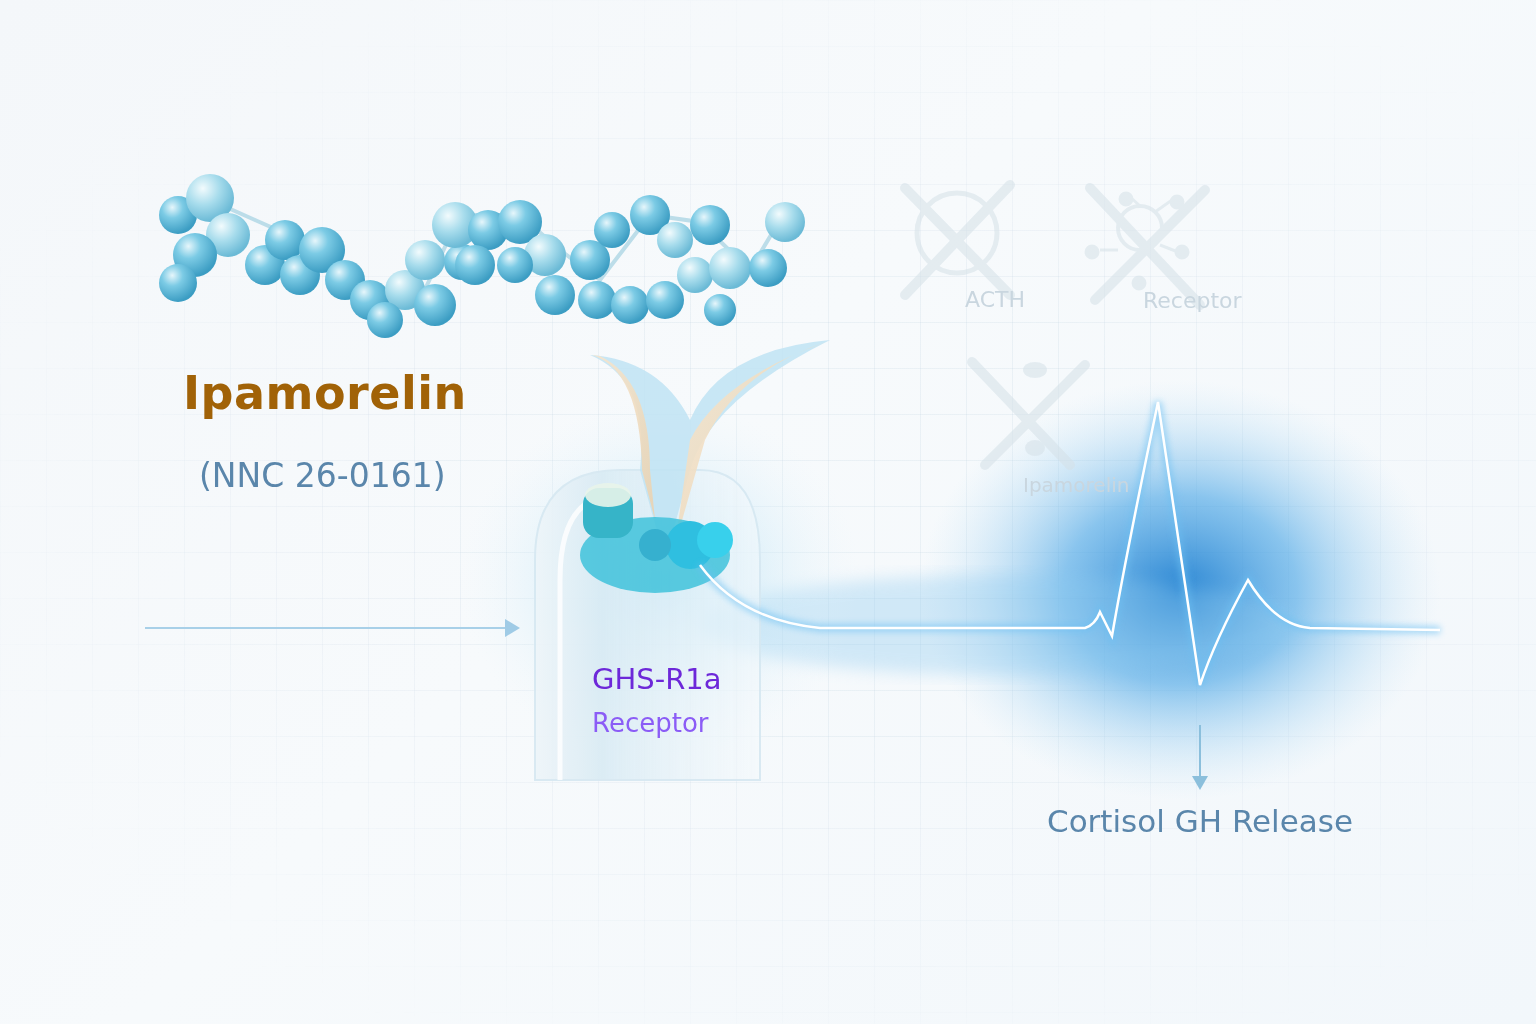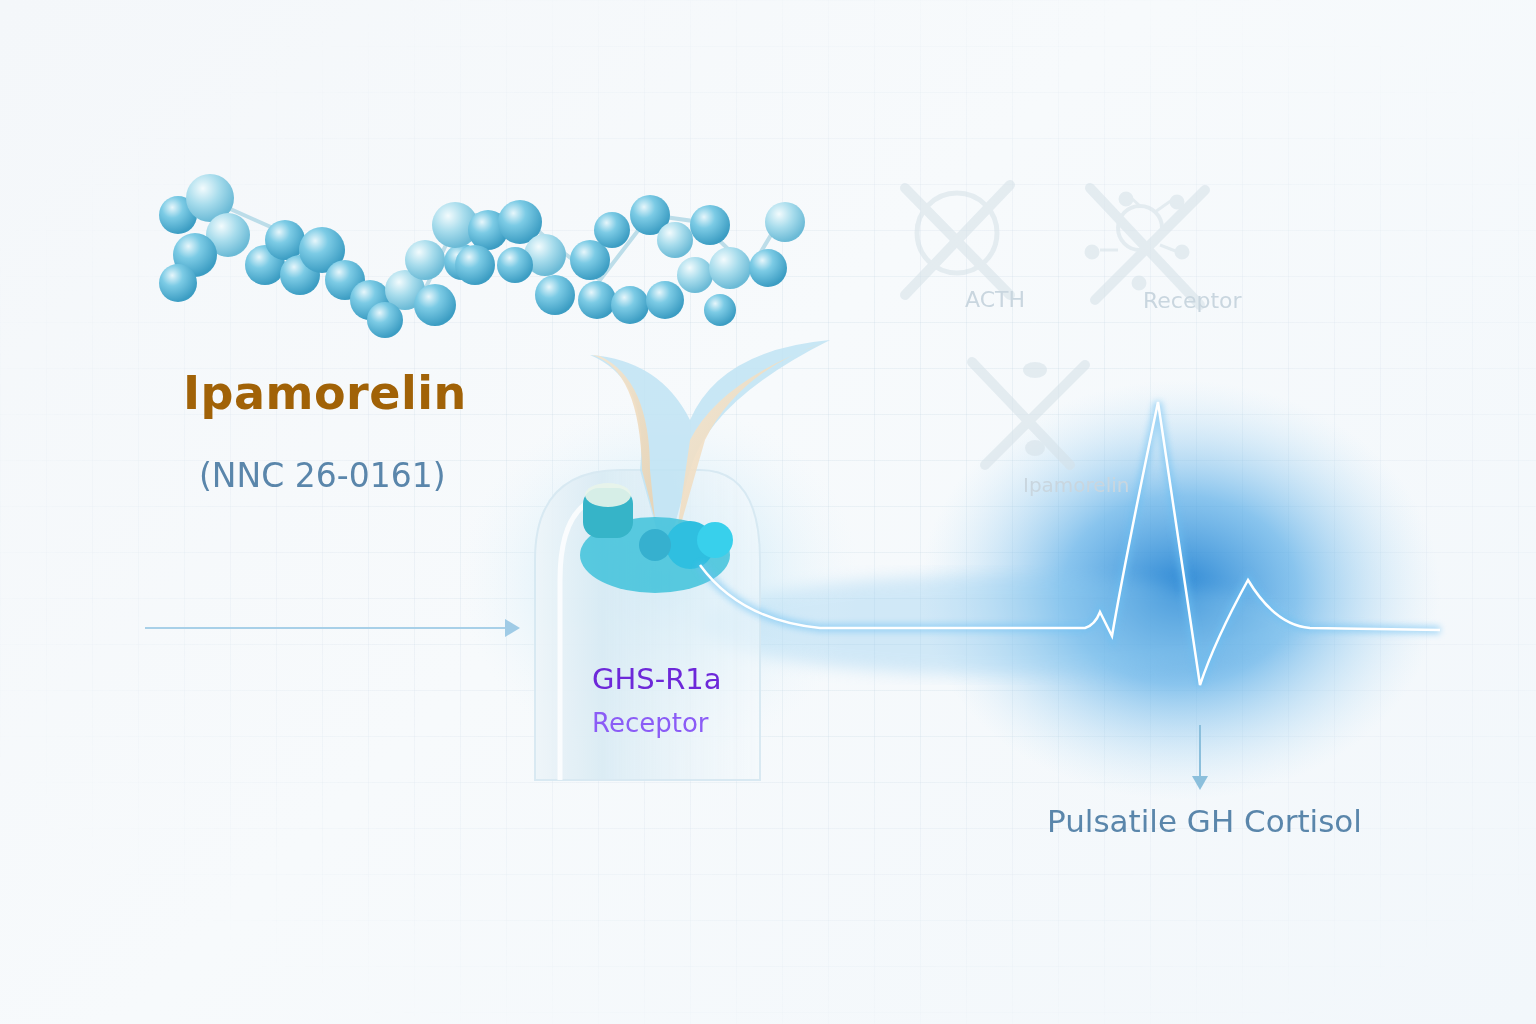--- a/index.html
+++ b/index.html
@@ -203,13 +203,13 @@
 <h1 class="title">Ipamorelin</h1>
 <p class="subtitle">(NNC 26-0161)</p>
 
 <div class="receptor-name">GHS-R1a</div>
 <div class="receptor-sub">Receptor</div>
 
 <div class="faded-label" style="left:917px; top:287px;">ACTH</div>
 <div class="faded-label" style="left:1095px; top:288px;">Receptor</div>
 <div class="faded-label" style="left:975px; top:473px; font-size:20px;">Ipamorelin</div>
 
-<div class="out-label">Pulsatile GH Cortisol</div>
+<div class="out-label">Cortisol GH Release</div>
 
 </body></html>

